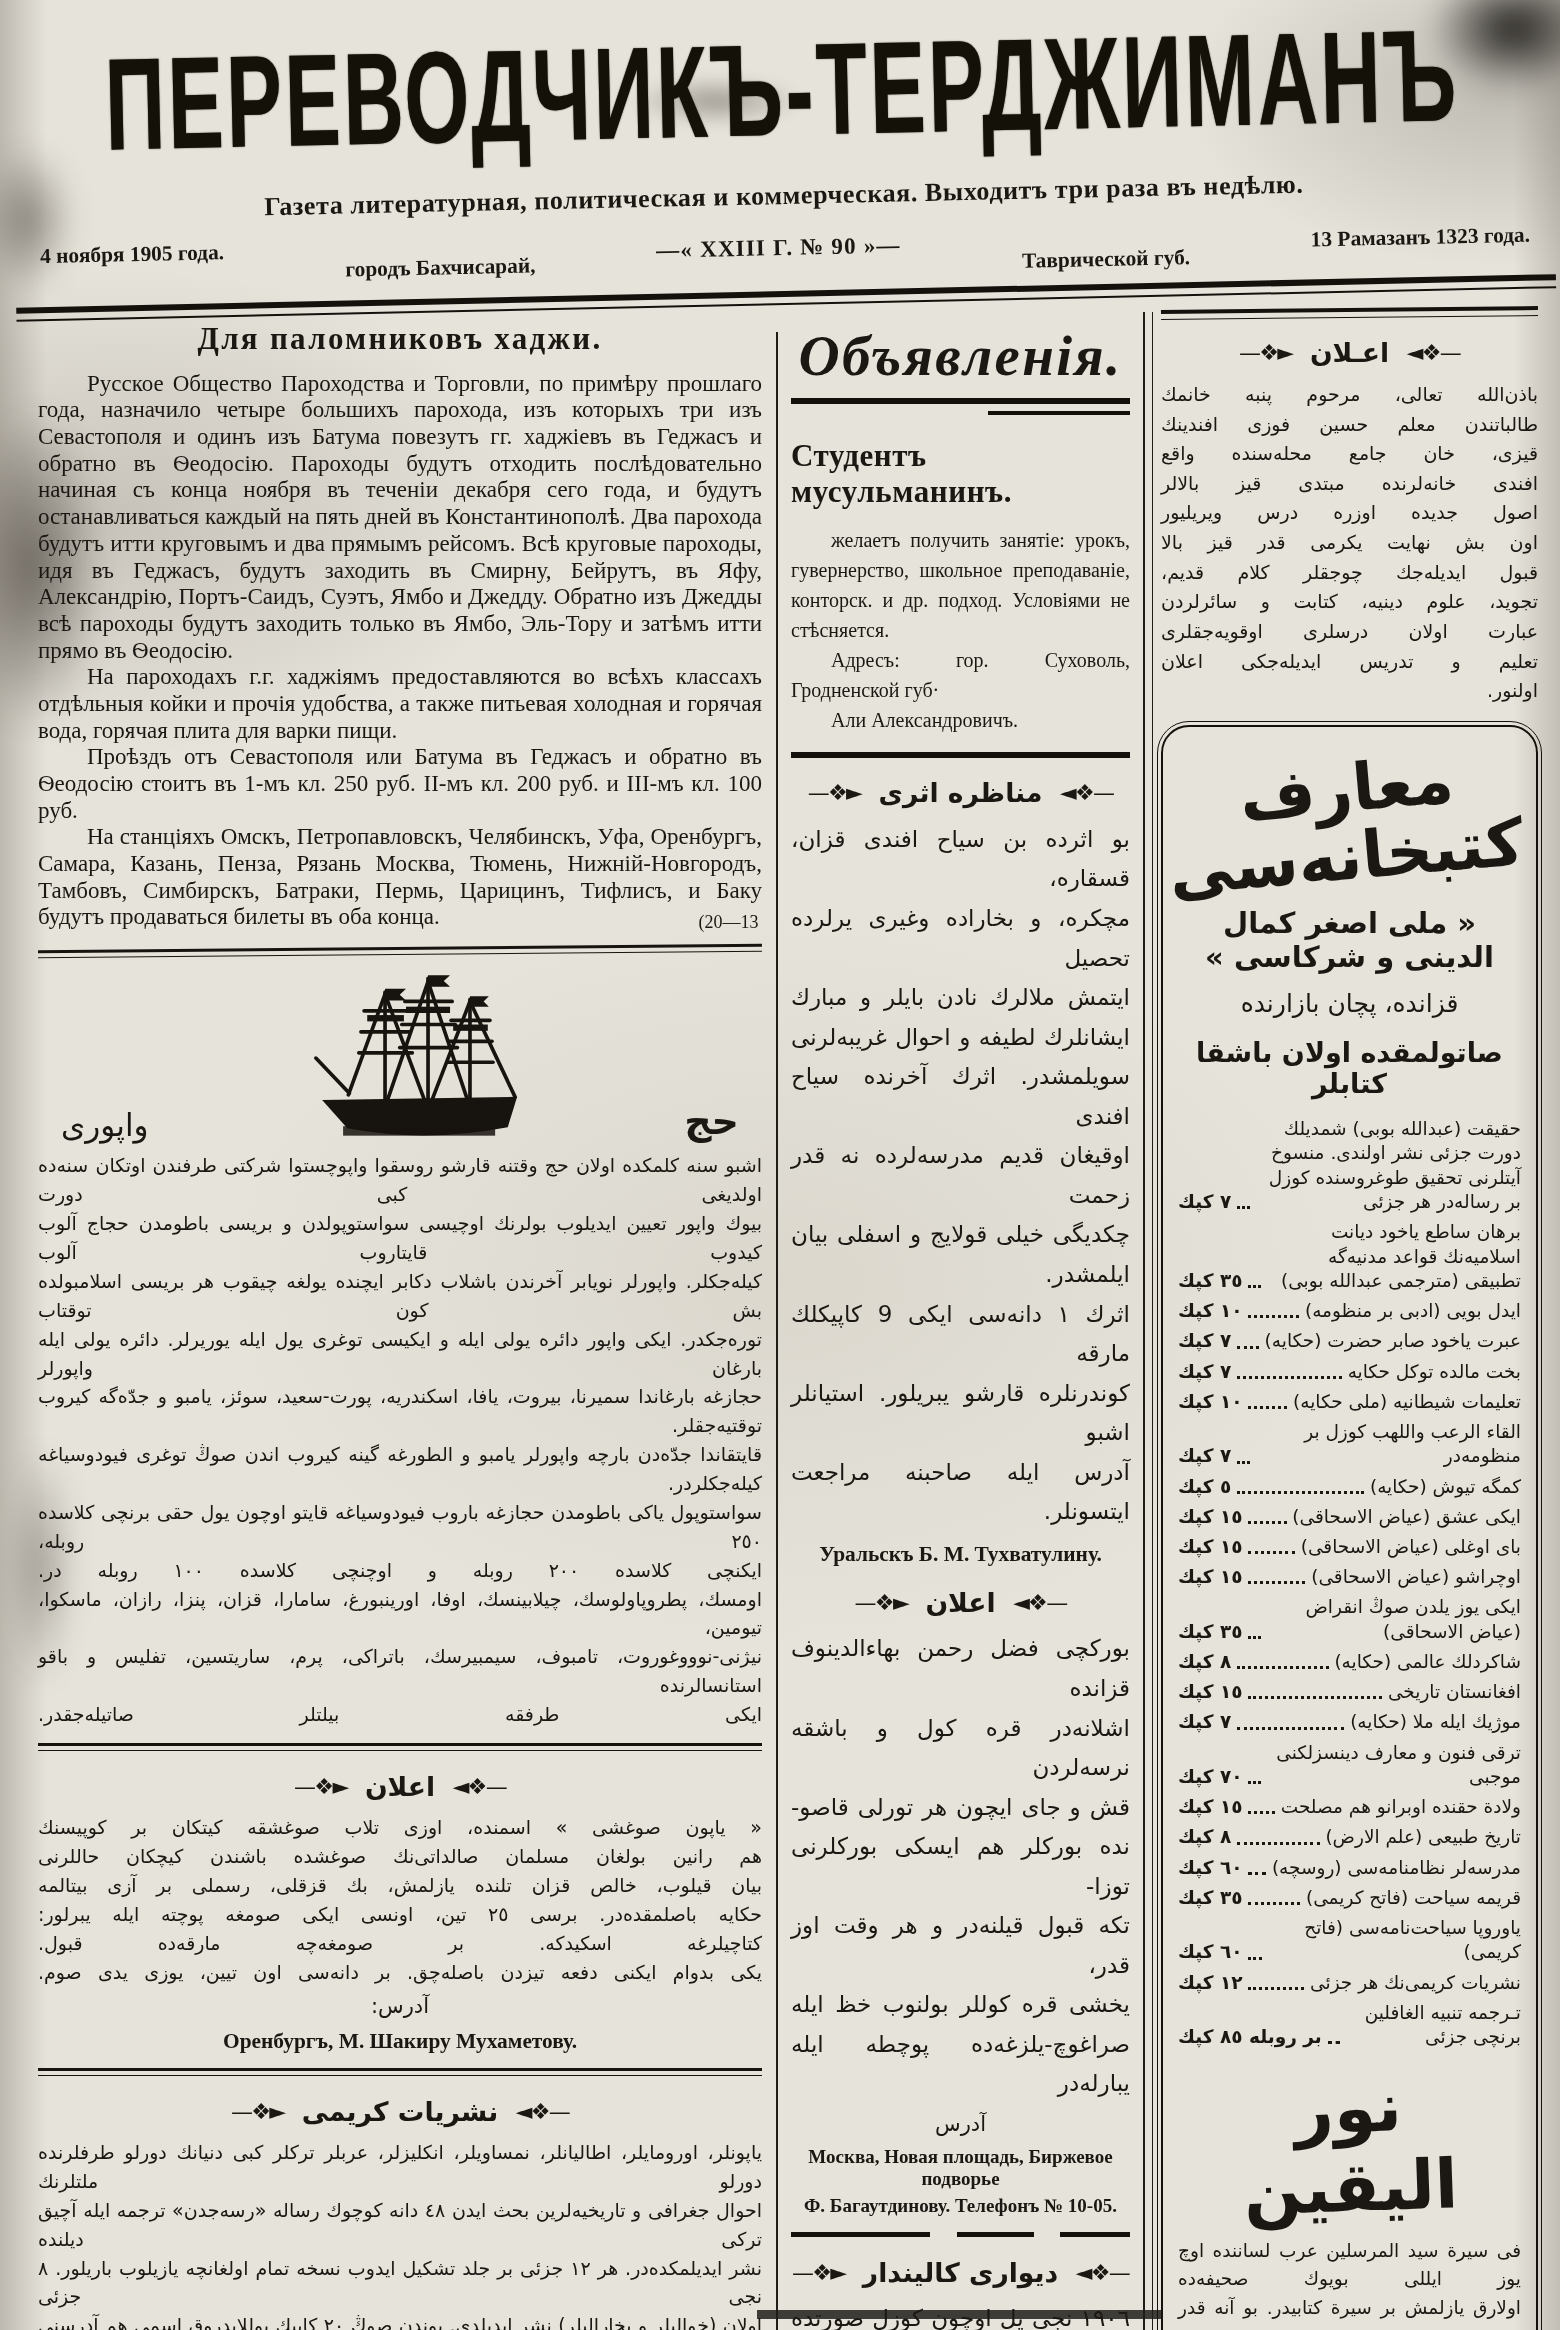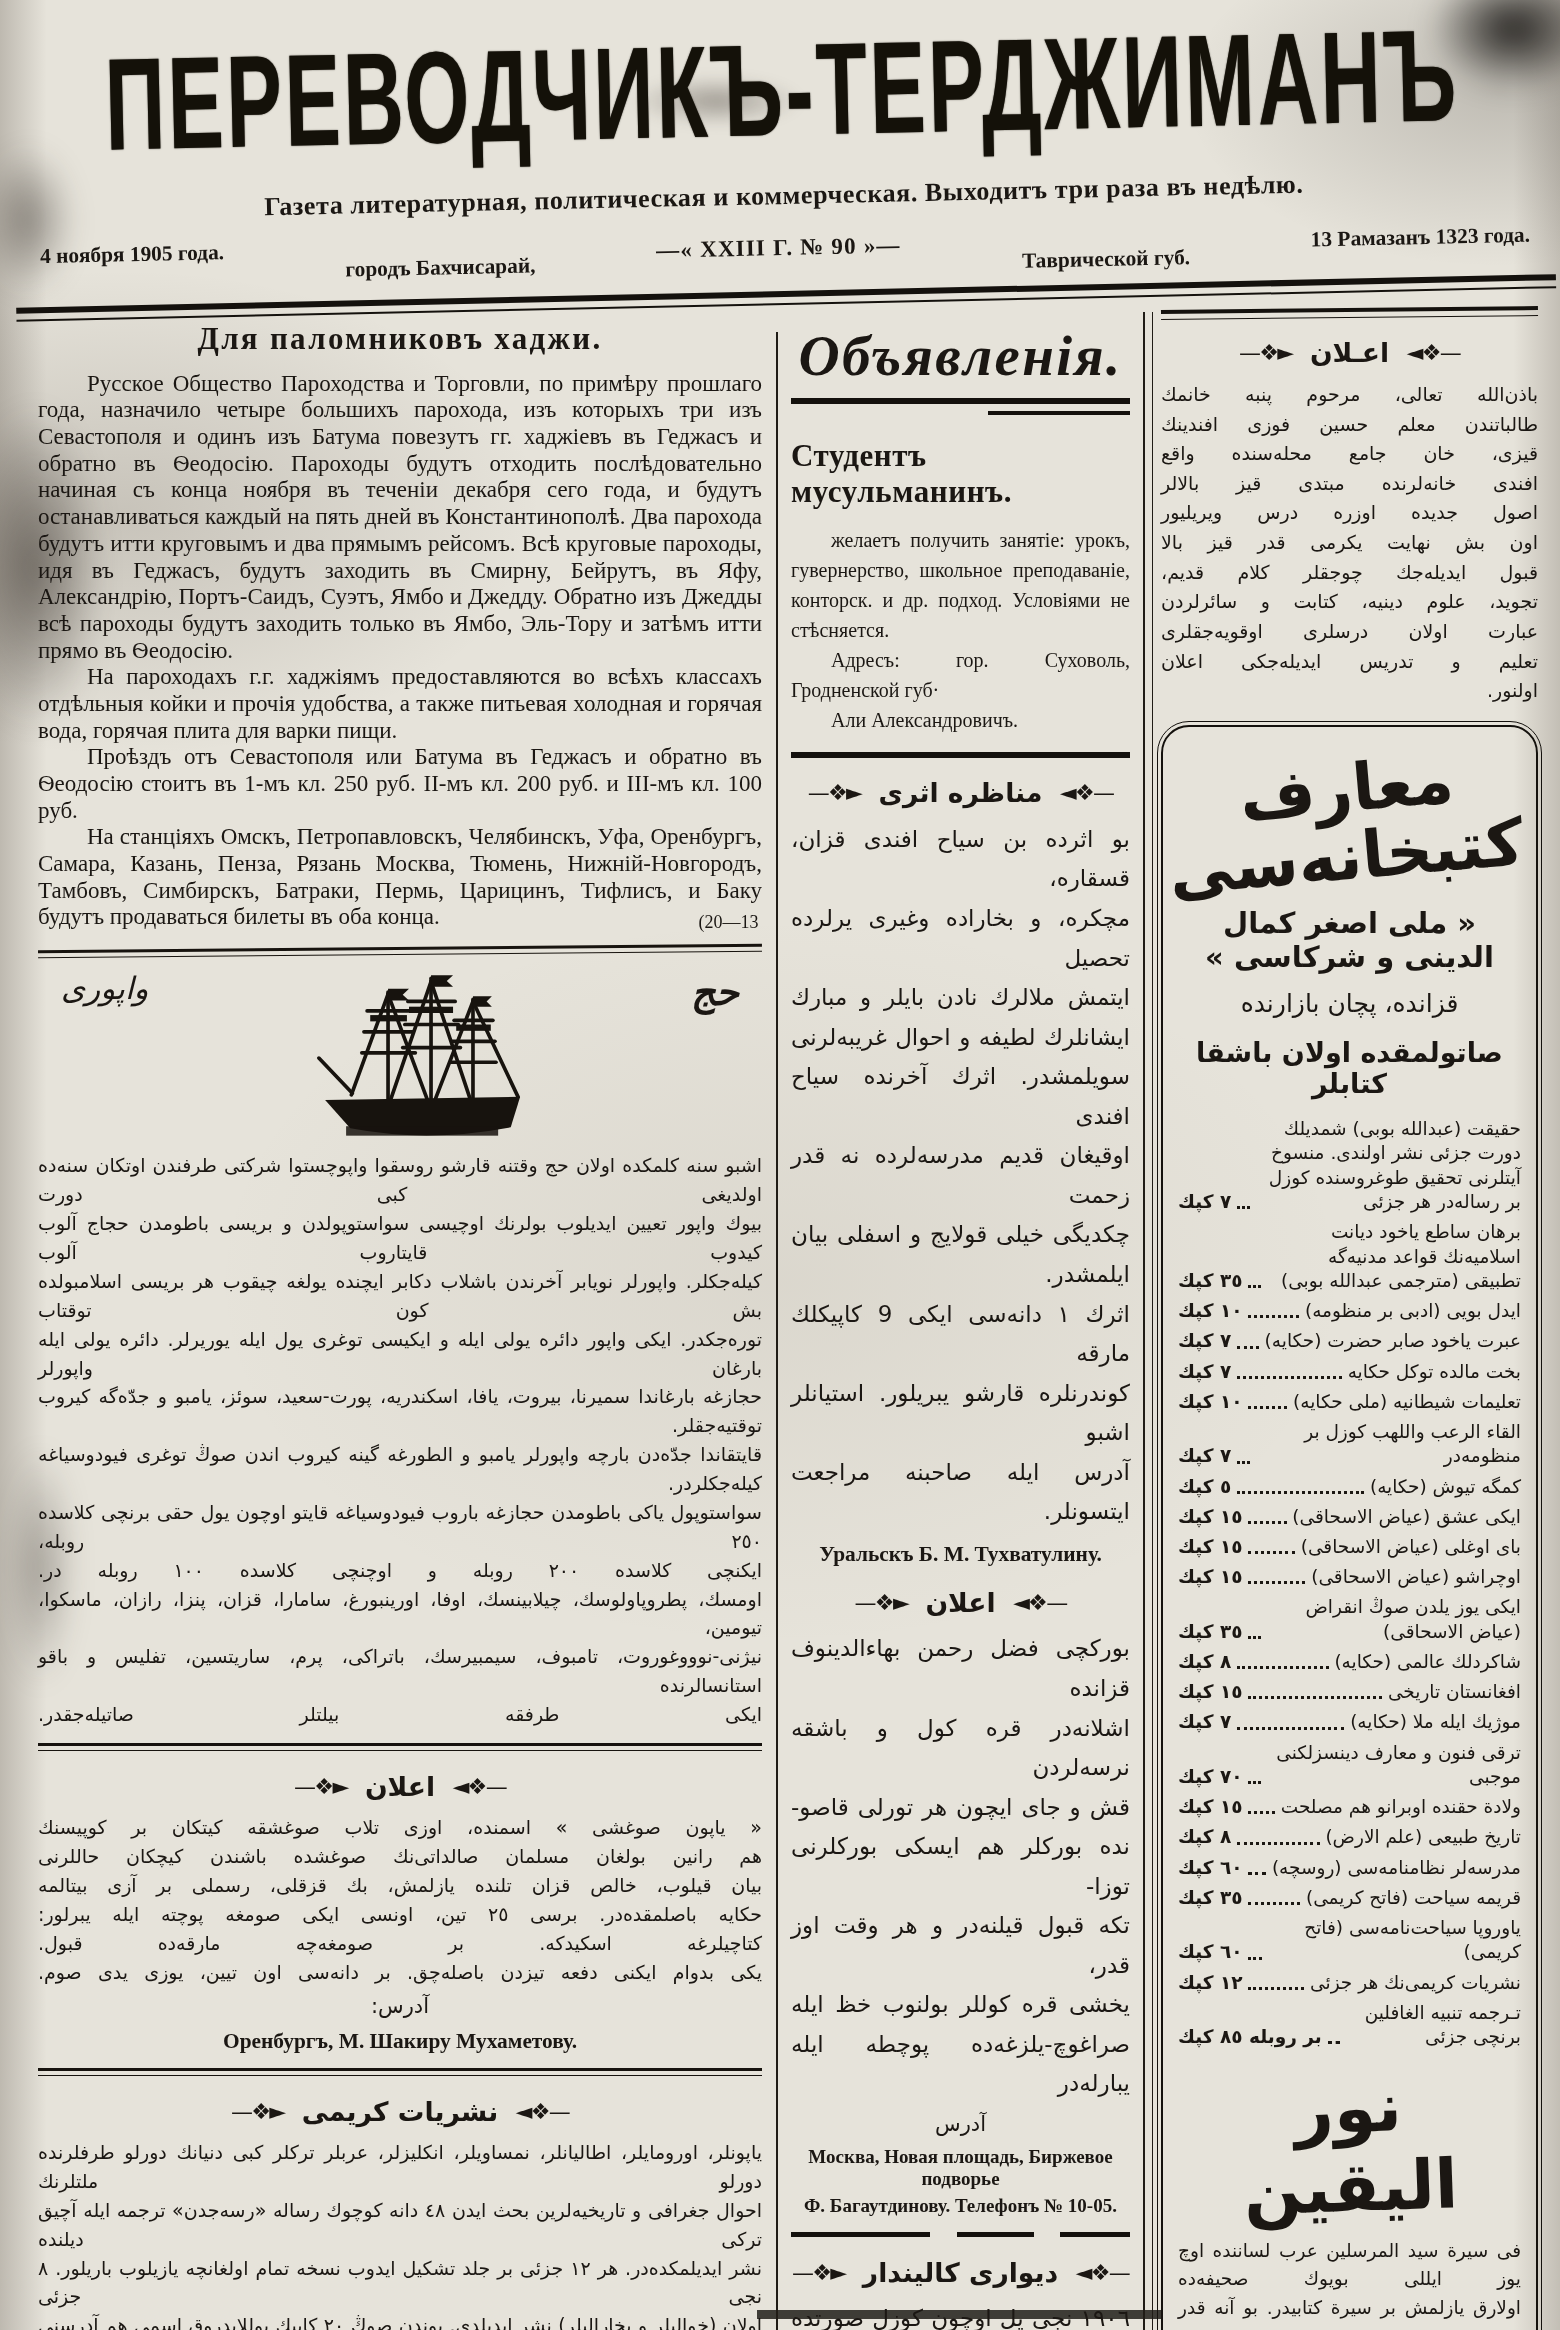--- a/index.html
+++ b/index.html
@@ -38,21 +38,21 @@
   .col-mid{left:791px;top:315px;width:339px;}
   .col-right{left:1161px;top:308px;width:377px;}
 
   .article-title{margin:5.8px 0 14px;text-align:center;font-size:31px;font-weight:bold;letter-spacing:2.3px;}
   .ru-body p{margin:0;font-size:23px;line-height:1.16;text-align:justify;text-indent:49px;}
   .footnote{text-align:right;font-size:18px;margin-top:-18.5px;padding-right:3.5px;}
 
   .thin-rule{height:4px;border-top:3.5px solid #17130e;border-bottom:1.2px solid #17130e;margin:14px 0;}
   .thin-rule.sk{transform:rotate(-.5deg);}
 
-  .ship-row{display:flex;align-items:flex-start;justify-content:space-between;padding:0 23px;margin:15px 0 8px;font-style:italic;}
+  .ship-row{display:flex;align-items:flex-end;justify-content:space-between;padding:0 23px;margin:15px 0 8px;}
   .ship-label{font-family:"DejaVu Sans",sans-serif;font-size:31px;direction:rtl;}
   .ship-label.hajj{font-size:38px;font-weight:bold;}
 
   .ar-base{direction:rtl;font-family:"DejaVu Sans",sans-serif;}
   .ar-line{text-align:justify;text-align-last:justify;}
   .ar-sm .ar-line{font-size:19px;line-height:1.52;}
 
   .orn-header{display:flex;justify-content:center;align-items:center;gap:17.3px;margin:19.7px 0 11.6px;
     font-family:"DejaVu Sans",sans-serif;font-size:26.6px;font-weight:bold;direction:rtl;}
   .orn{font-size:22px;letter-spacing:-1.7px;direction:ltr;font-weight:normal;}

